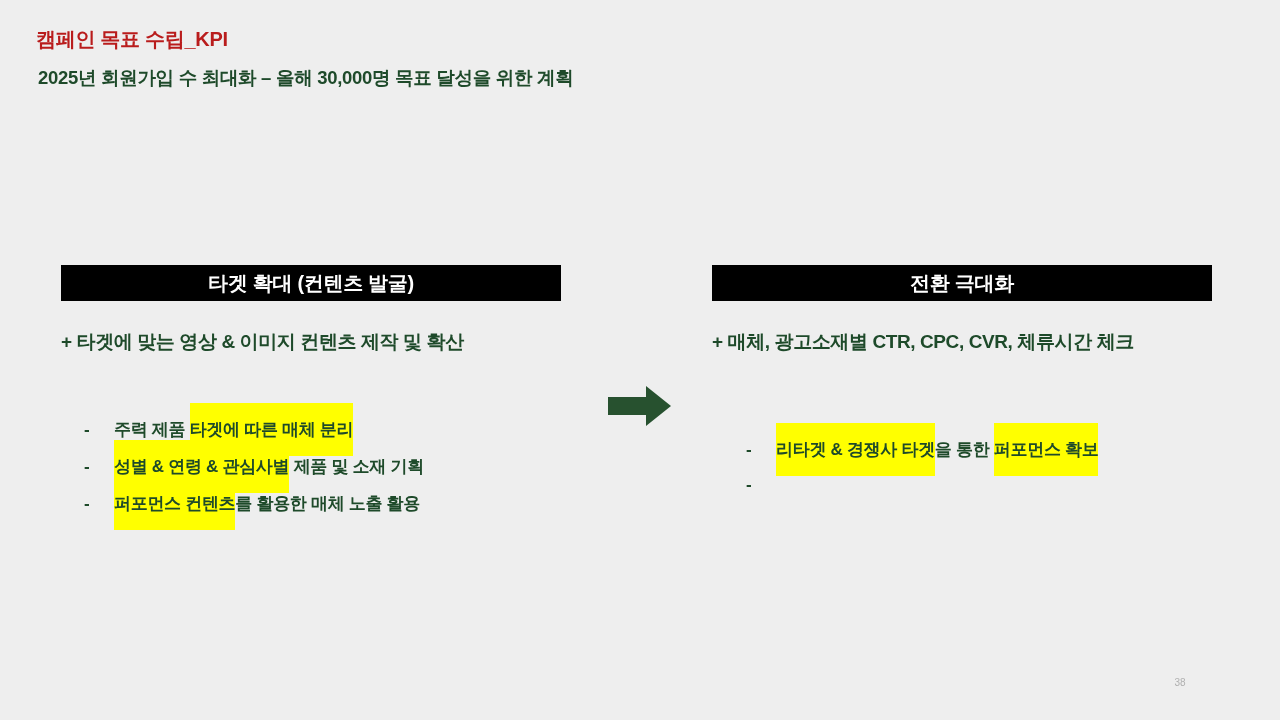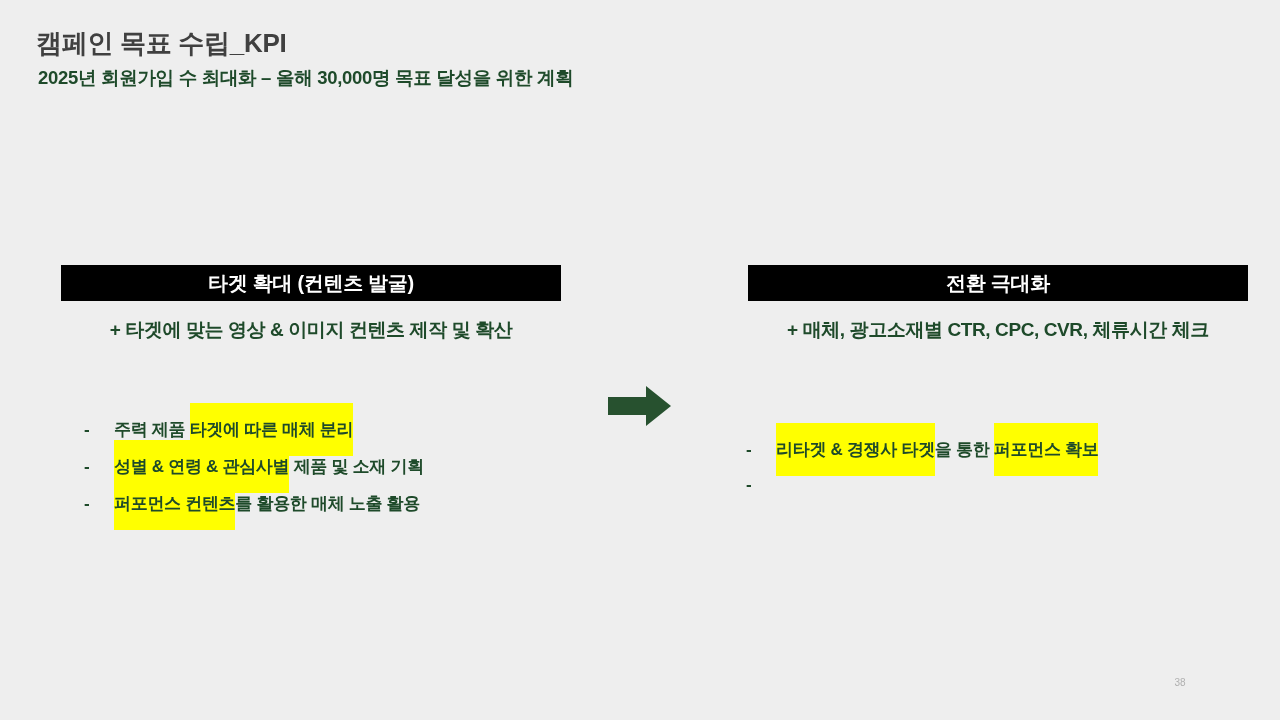--- a/index.html
+++ b/index.html
@@ -22,62 +22,62 @@
     inset: 0;
     width: 1280px;
     height: 720px;
   }
 
   
   .slide-title {
     position: absolute;
     left: 36px;
     top: 26px;
-    font-size: 26px;
+    font-size: 20px;
     font-weight: 700;
-    color: #404040;
+    color: #b91c1c;
     letter-spacing: -0.3px;
     white-space: nowrap;
   }
 
   .slide-subtitle {
     position: absolute;
     left: 38px;
     top: 65px;
     font-size: 18.5px;
     font-weight: 700;
     color: #1e4a2a;
     letter-spacing: -0.3px;
     white-space: nowrap;
   }
 
   
   .panel { position: absolute; top: 265px; }
   .panel-left  { left: 61px;  width: 500px; }
-  .panel-right { left: 748px; width: 500px; }
+  .panel-right { left: 712px; width: 500px; }
 
   .panel-header {
     height: 36px;
     background: #000000;
     display: flex;
     align-items: center;
     justify-content: center;
   }
 
   .panel-header-text {
     color: #ffffff;
     font-size: 20px;
     font-weight: 700;
     letter-spacing: -0.3px;
     white-space: nowrap;
   }
 
   .panel-lead {
-    margin-top: 16px;
-    text-align: center;
+    margin-top: 28px;
+    text-align: left;
     font-size: 19px;
     font-weight: 700;
     color: #1e4a2a;
     letter-spacing: -0.4px;
     white-space: nowrap;
   }
 
   
   .bullets {
     position: absolute;

